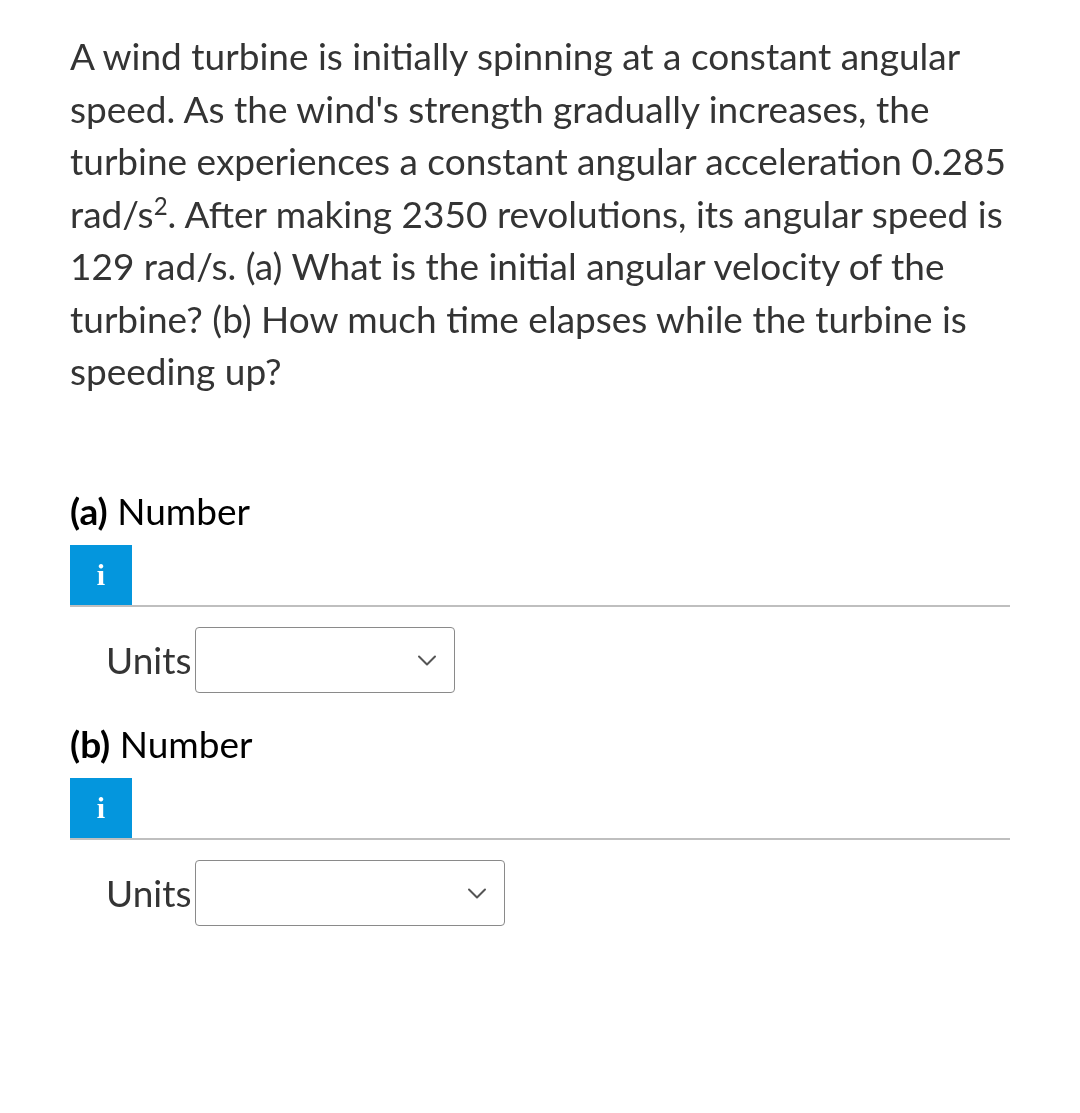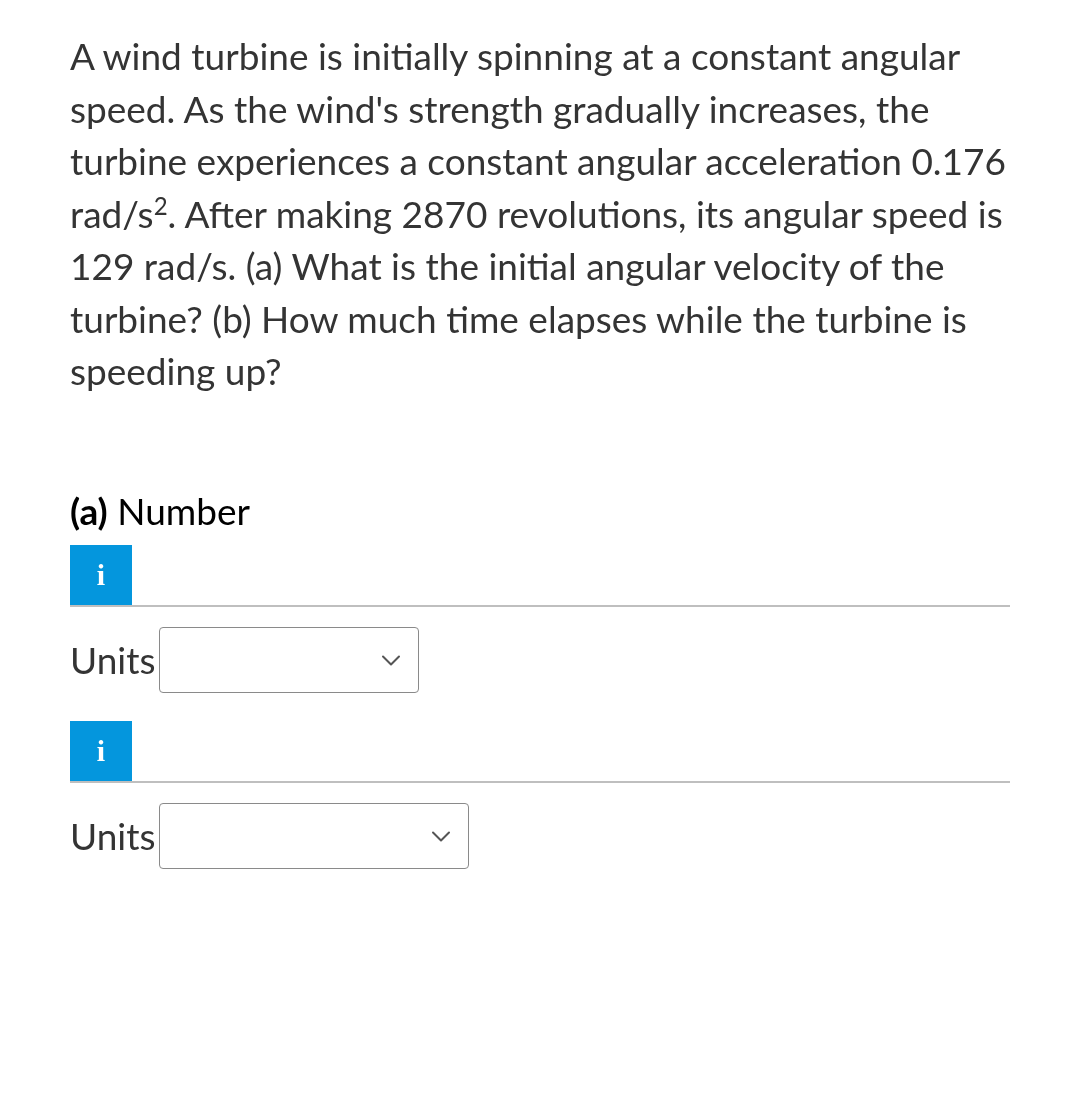--- a/index.html
+++ b/index.html
@@ -52,20 +52,21 @@
       font-size: 28px;
       padding: 0 16px;
       background: #fff;
       outline: none;
     }
     .units-row {
       display: flex;
       align-items: center;
       gap: 4px;
       margin-bottom: 24px;
+      margin-left: 36px;
     }
     .units-label {
       font-size: 37px;
       color: #343434;
       font-weight: 400;
     }
     .units-select-wrapper { position: relative; display: inline-block; }
     .units-select {
       height: 66px;
       border: 1.5px solid #8a8a8a;
@@ -85,21 +86,21 @@
       top: 50%;
       transform: translateY(-50%);
       pointer-events: none;
     }
     sup { font-size: 0.65em; vertical-align: super; }
   </style>
 </head>
 <body>
 
 <div class="question-text">
-  <span>A wind turbine is initially spinning at a constant angular speed. As the wind's strength gradually increases, the turbine experiences a constant angular acceleration 0.176 rad/s</span><sup>2</sup><span>. After making 2870 revolutions, its angular speed is 129 rad/s. (a) What is the initial angular velocity of the turbine? (b) How much time elapses while the turbine is speeding up?</span>
+  <span>A wind turbine is initially spinning at a constant angular speed. As the wind's strength gradually increases, the turbine experiences a constant angular acceleration 0.285 rad/s</span><sup>2</sup><span>. After making 2350 revolutions, its angular speed is 129 rad/s. (a) What is the initial angular velocity of the turbine? (b) How much time elapses while the turbine is speeding up?</span>
 </div>
 
 <div class="answer-section">
   <div class="answer-label">
     <span class="bold">(a)</span>
     <span>Number</span>
   </div>
   <div class="input-row">
     <div class="info-badge">i</div>
     <input type="text" class="number-input" value="" style="">
@@ -113,20 +114,24 @@
       <span class="chevron">
         <svg width="20" height="12" viewBox="0 0 20 12">
             <path d="M2 2 L10 10 L18 2" stroke="#555" stroke-width="2" fill="none" stroke-linecap="round" stroke-linejoin="round"></path>
           </svg>
       </span>
     </div>
   </div>
 </div>
 
 <div class="answer-section">
+  <div class="answer-label">
+    <span class="bold">(b)</span>
+    <span>Number</span>
+  </div>
   <div class="input-row">
     <div class="info-badge">i</div>
     <input type="text" class="number-input" value="" style="">
   </div>
   <div class="units-row">
     <span class="units-label">Units</span>
     <div class="units-select-wrapper wide">
       <select class="units-select">
         <option></option>
       </select>

